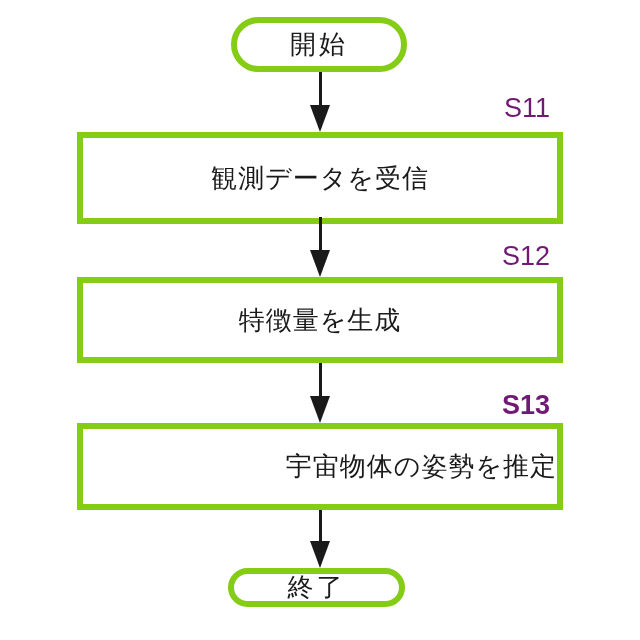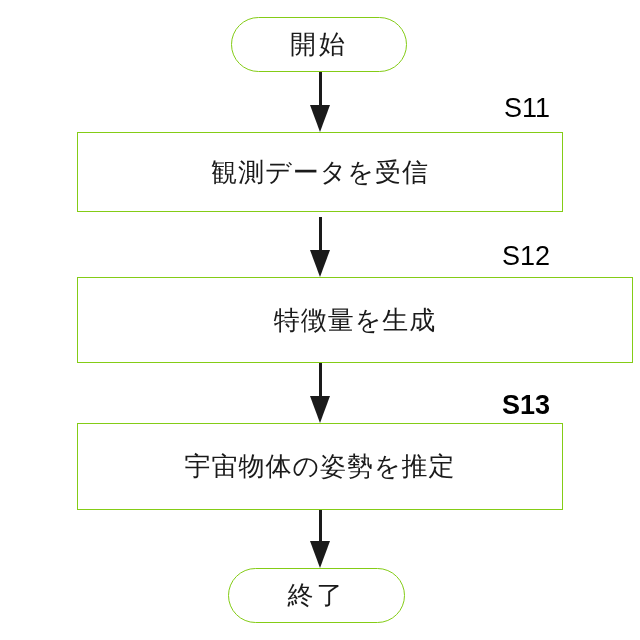--- a/index.html
+++ b/index.html
@@ -11,33 +11,33 @@
     font-family: "Liberation Sans", sans-serif;
     color: #1a1a1a;
     overflow: hidden;
   }
   .node {
     position: absolute;
     display: flex;
     align-items: center;
     justify-content: center;
     background: #ffffff;
-    border: 1px solid #84cc16;
+    border: 6px solid #84cc16;
     box-sizing: border-box;
     font-size: 26px;
     letter-spacing: 1px;
     white-space: nowrap;
   }
   .terminator { border-radius: 30px; letter-spacing: 3px; }
   .process { border-radius: 0; }
   .step-label {
     position: absolute;
     font-size: 27px;
     line-height: 1;
-    color: #000000;
+    color: #701a75;
     letter-spacing: 0;
   }
   .arrow { position: absolute; width: 20px; }
   .arrow .stem {
     position: absolute;
     left: 8.5px;
     top: 0;
     bottom: 20px;
     width: 3px;
     background: #1a1a1a;
@@ -47,24 +47,24 @@
     left: 0;
     bottom: 0;
     width: 0;
     height: 0;
     border-left: 10px solid transparent;
     border-right: 10px solid transparent;
     border-top: 27px solid #1a1a1a;
   }
   
   #node-start { left: 231px; top: 17px;  width: 176px; height: 55px; }
-  #node-end   { left: 228px; top: 568px; width: 177px; height: 55px; }
-  #node-s11   { left: 77px;  top: 132px; width: 486px; height: 80px; }
-  #node-s12   { left: 77px;  top: 277px; width: 556px; height: 86px; }
-  #node-s13   { left: 77px;  top: 423px; width: 486px; height: 87px; }
+  #node-end   { left: 228px; top: 568px; width: 177px; height: 39px; }
+  #node-s11   { left: 77px;  top: 132px; width: 486px; height: 92px; }
+  #node-s12   { left: 77px;  top: 277px; width: 486px; height: 86px; }
+  #node-s13   { left: 77px;  top: 423px; width: 486px; height: 87px; justify-content: flex-end; }
   #step-s11   { top: 95px;  right: 90px; }
   #step-s12   { top: 243px; right: 90px; }
   #step-s13   { top: 392px; right: 90px; font-weight: bold; }
   #arrow-1 { left: 310px; top: 72px;  height: 60px; }
   #arrow-2 { left: 310px; top: 217px; height: 60px; }
   #arrow-3 { left: 310px; top: 363px; height: 60px; }
   #arrow-4 { left: 310px; top: 510px; height: 58px; }
 </style>
 </head>
 <body>

